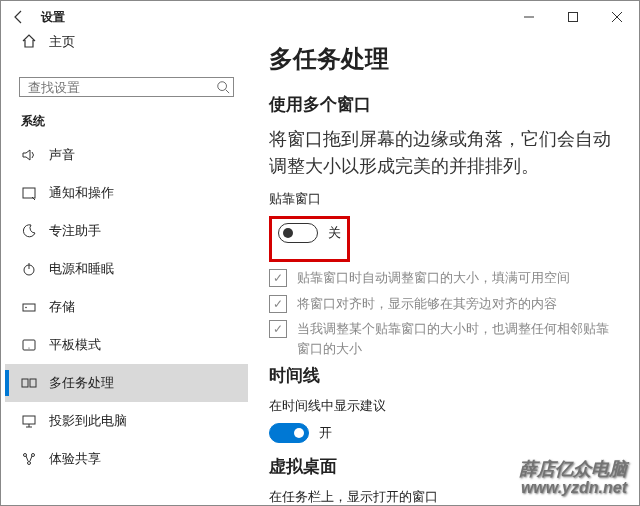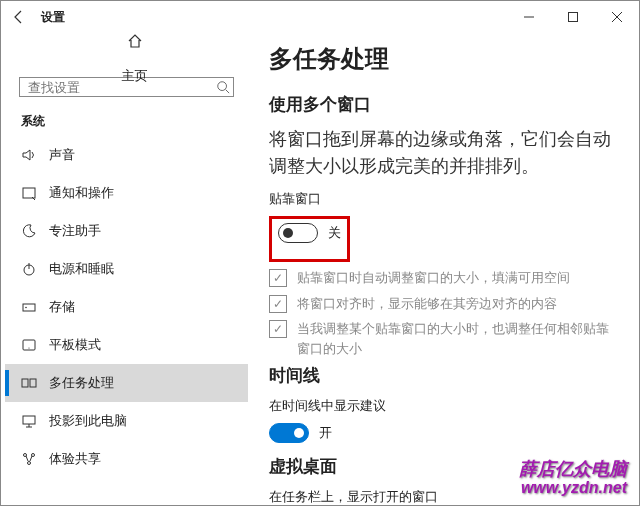--- a/index.html
+++ b/index.html
@@ -7,21 +7,21 @@
 
 .titlebar { height: 32px; display: flex; align-items: center; }
 .titlebar .back { width: 36px; display:flex; align-items:center; justify-content:center; color:#333; }
 .titlebar .title { flex: 1; font-size: 12px; padding-left: 4px; font-weight: bold; }
 .titlebar .winbtns { display:flex; }
 .titlebar .winbtn { width: 44px; height: 32px; display:flex; align-items:center; justify-content:center; color:#333; }
 
 .pane { display:flex; height: calc(100% - 32px); }
 
 .sidebar { width: 248px; border-right: 1px solid transparent; padding-left: 4px; overflow:hidden; }
-.sidebar .home { display:flex; align-items:center; height: 40px; padding-left: 16px; gap: 18px; flex-direction: column; }
+.sidebar .home { display:flex; align-items:flex-start; height: 40px; padding-left: 16px; gap: 12px; }
 .sidebar .home .icon { width:16px; }
 .searchwrap { margin: 4px 14px 10px 14px; height: 20px; border: 1px solid #888; display:flex; align-items:center; }
 .searchwrap input { flex:1; border:none; outline:none; padding: 0 8px; font-size: 13px; color:#555; background:transparent; }
 .searchwrap .sicon { width: 30px; display:flex; align-items:center; justify-content:center; color:#555; }
 
 .catlabel { font-size: 12px; font-weight: bold; padding: 6px 16px 6px 16px; }
 
 .navitem { display:flex; align-items:center; height: 38px; padding-left: 16px; gap: 12px; cursor:pointer; position:relative; }
 .navitem .icon { width:16px; display:flex; align-items:center; justify-content:center; color:#333; }
 .navitem.selected { background: #d9d9d9; }
@@ -37,21 +37,21 @@
 .toggle { width: 40px; height: 20px; border-radius: 10px; border: 1px solid #333; position:relative; background:#fff; }
 .toggle .knob { position:absolute; width:10px; height:10px; border-radius:50%; background:#333; top:4px; left:4px; }
 .toggle.on { background:#0078d4; border-color:#0078d4; }
 .toggle.on .knob { left:auto; right:4px; background:#fff; }
 
 .hilite { border: 3px solid #d40000; padding: 4px 6px; display:inline-flex; }
 
 .chk { display:flex; align-items:flex-start; gap: 10px; margin: 6px 0; color:#888; font-size: 13px; line-height:1.5; }
 .chk .box { width:18px; height:18px; border:1px solid #888; flex-shrink:0; display:flex; align-items:center; justify-content:center; font-size:12px; color:#888; margin-top:1px; }
 
-.watermark { position:absolute; right: 12px; bottom: 8px; color:#a21caf; font-style:italic; font-weight:bold; font-size: 18px; text-shadow: 1px 1px 2px rgba(0,0,0,0.5); text-align:right; line-height:1.1; }
+.watermark { position:absolute; right: 12px; bottom: 8px; color:#737373; font-style:italic; font-weight:bold; font-size: 18px; text-shadow: 1px 1px 2px rgba(0,0,0,0.5); text-align:right; line-height:1.1; }
 .watermark .url { font-size: 16px; }
 
 svg { display:block; }
 </style>
 </head>
 <body>
 
 <div class="titlebar">
   <div class="back">
     <svg width="16" height="16" viewBox="0 0 16 16">

